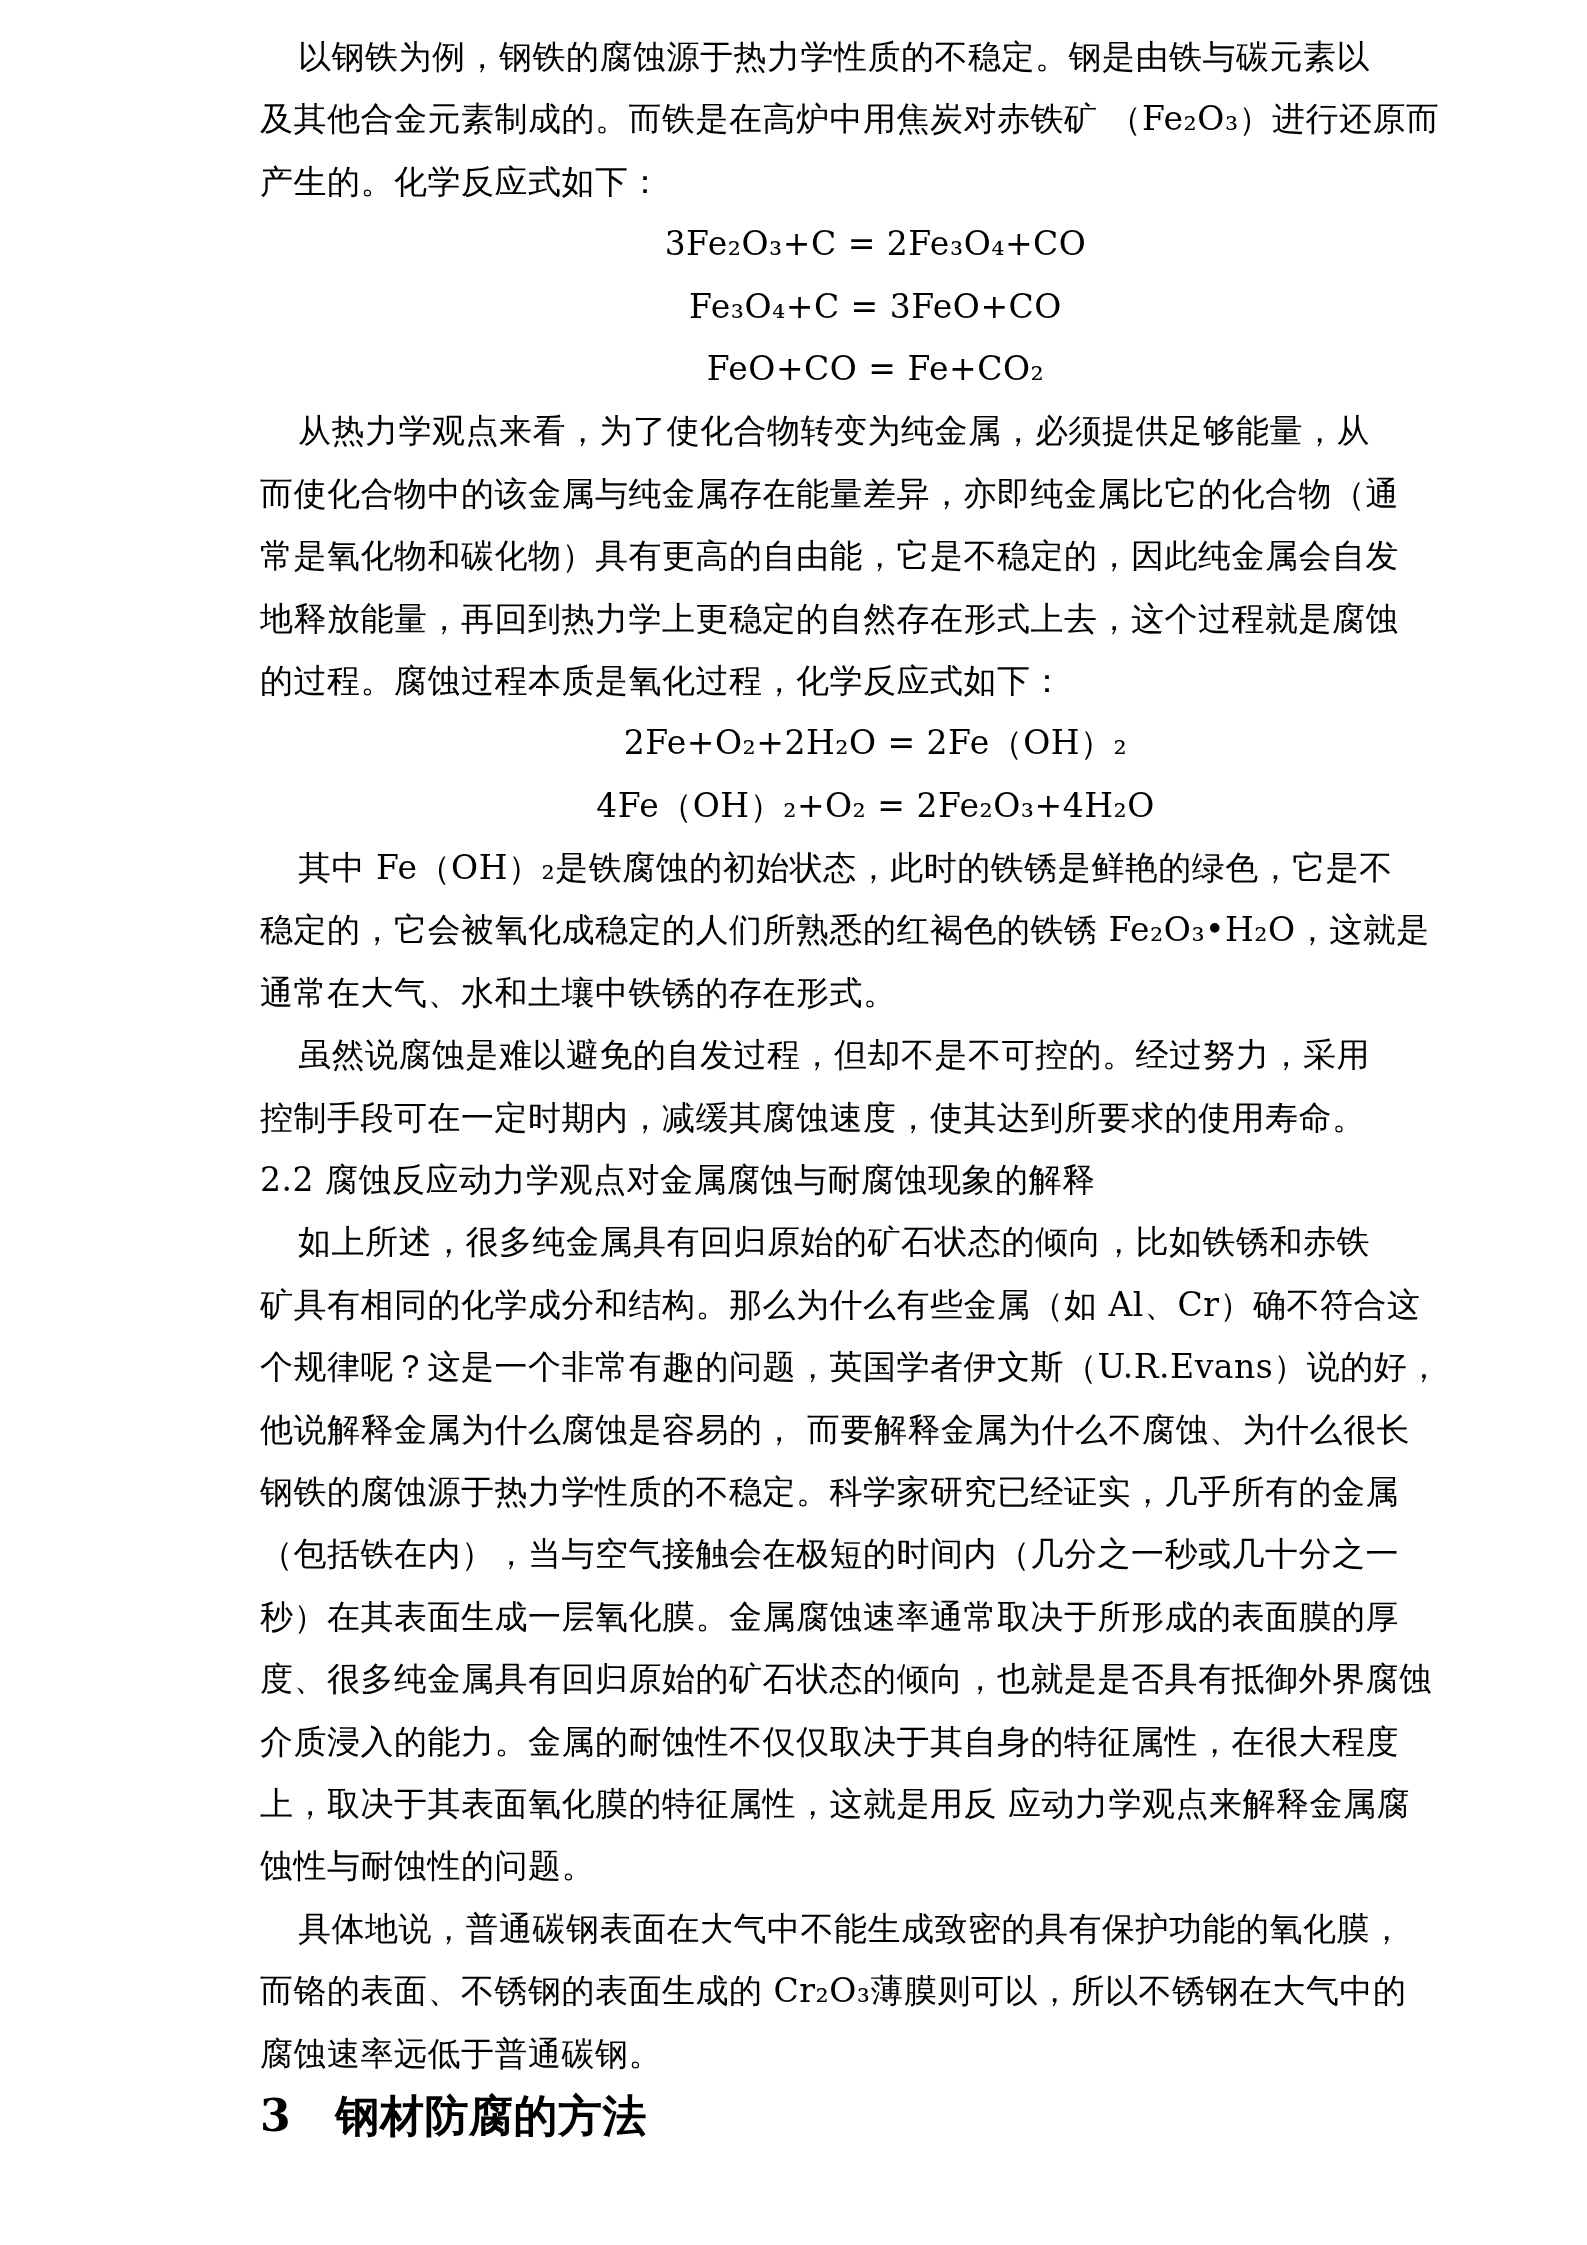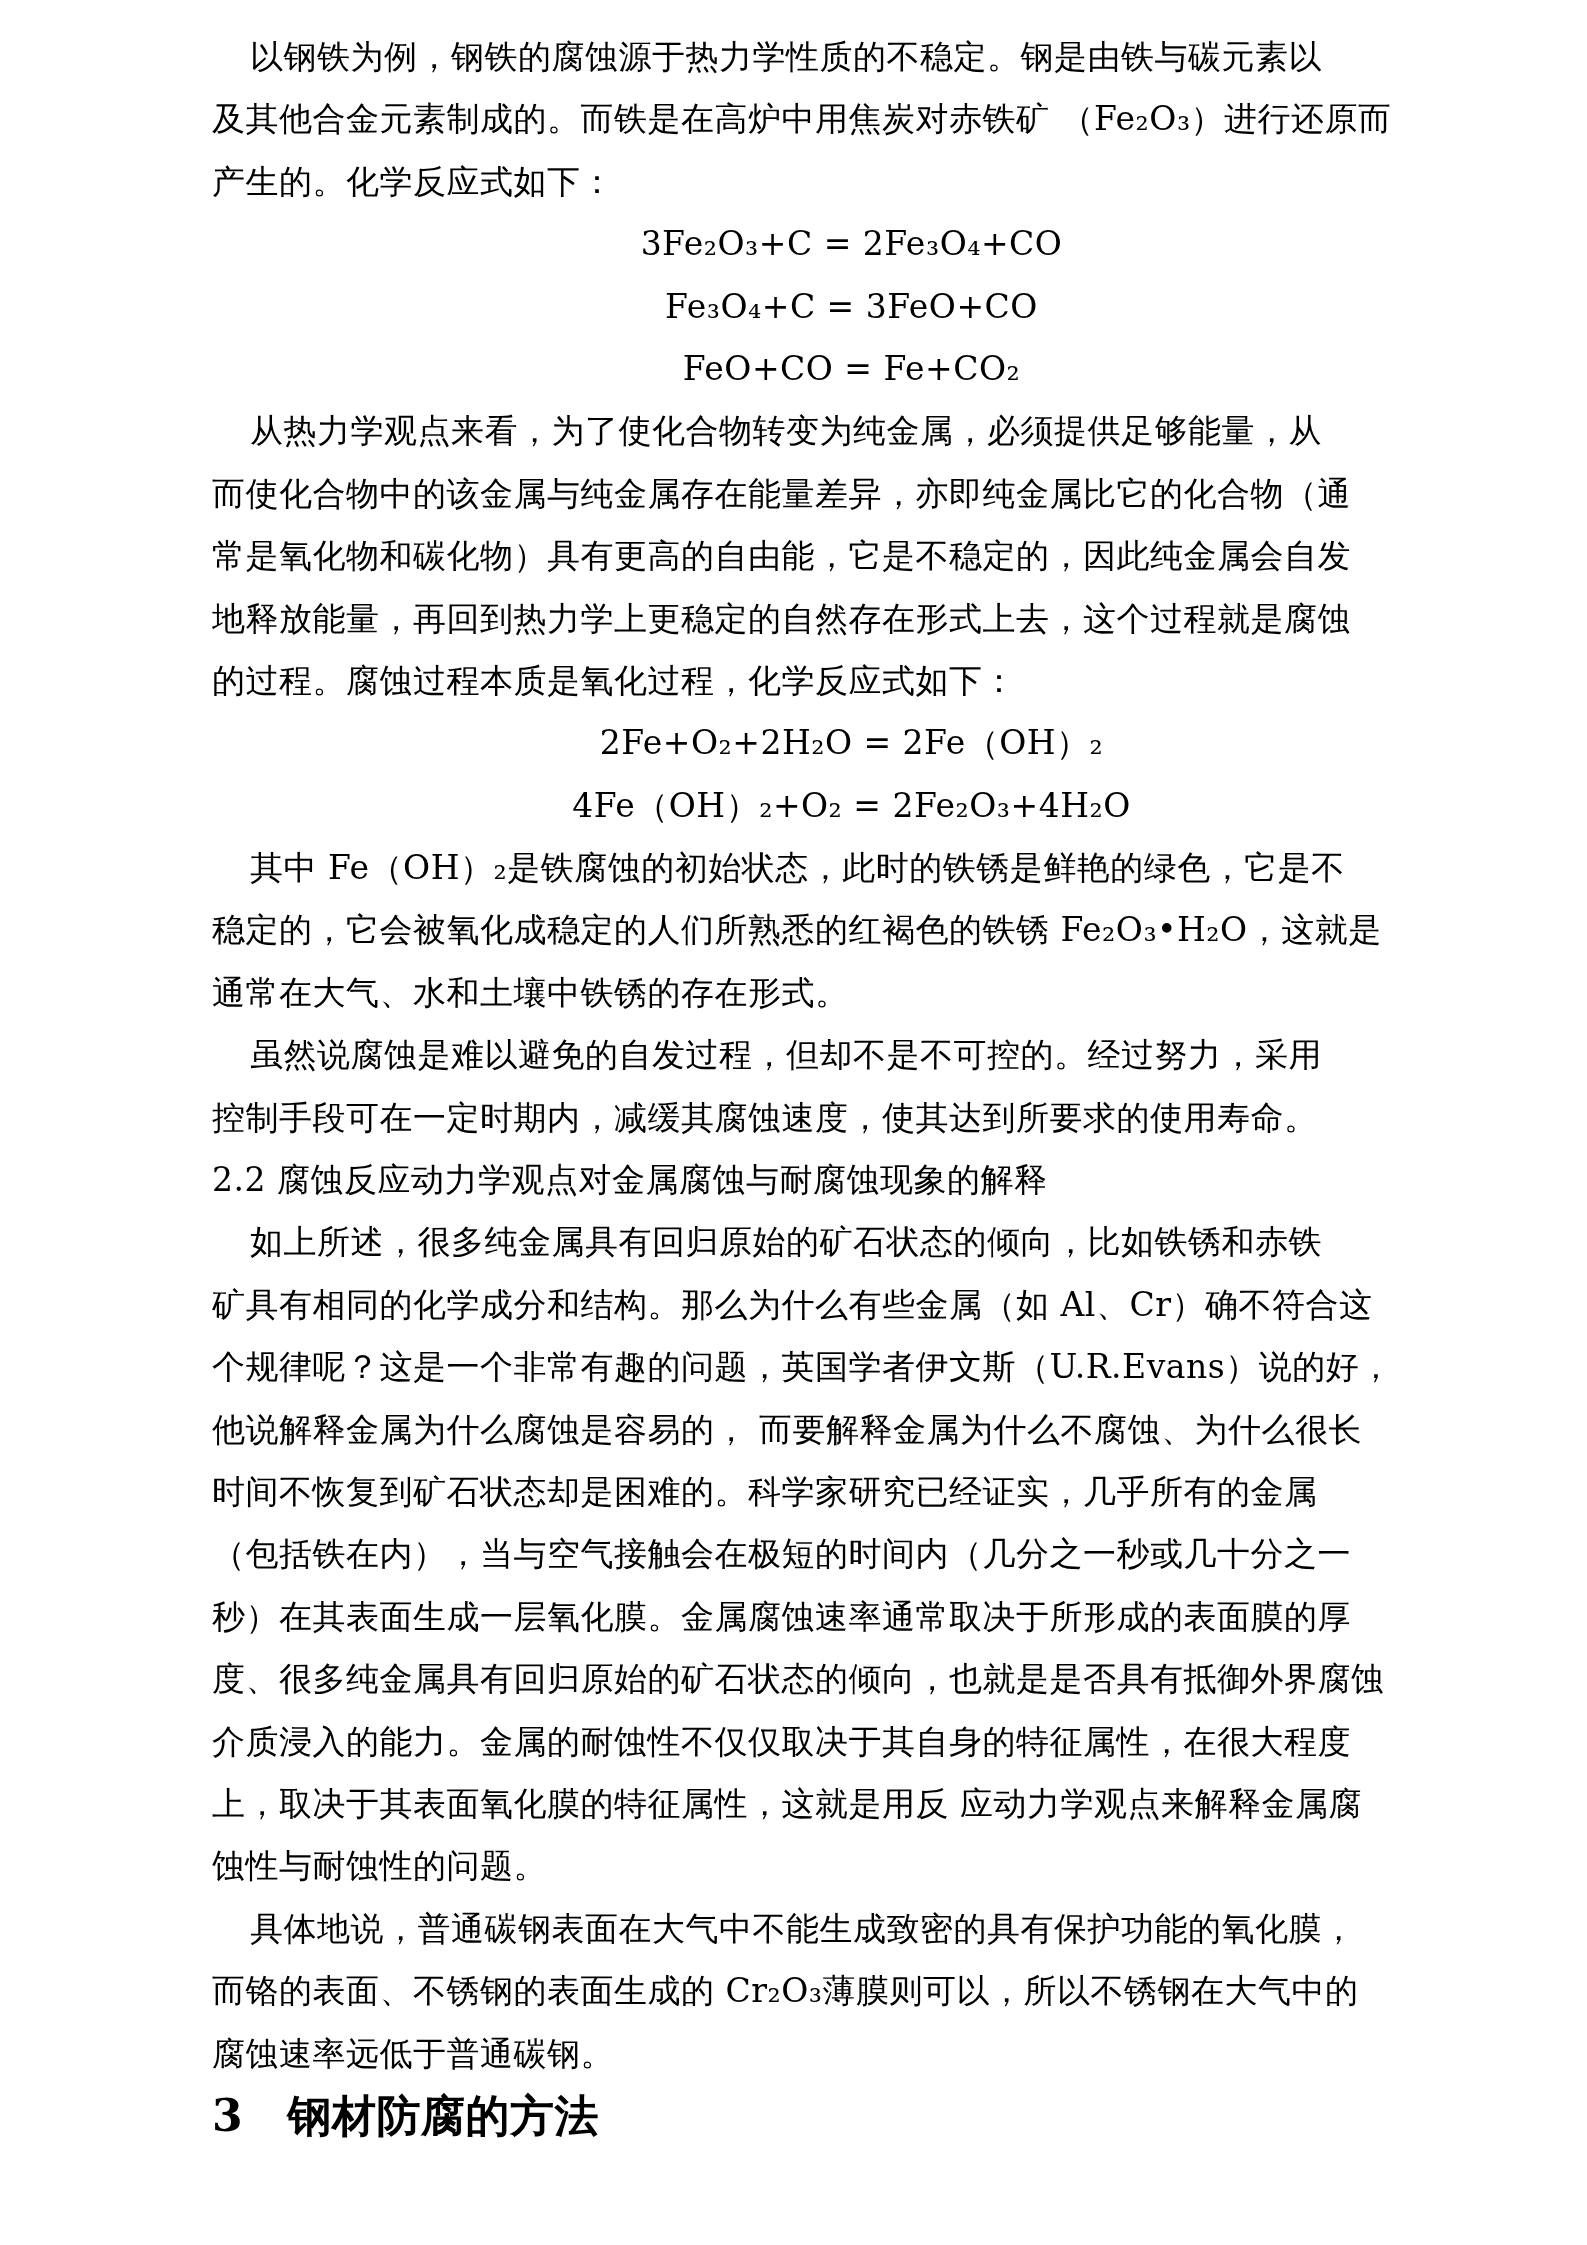--- a/index.html
+++ b/index.html
@@ -20,20 +20,21 @@
     overflow: hidden;
   }
   .doc-content {
     width: 100%;
   }
   .line {
     height: 62.4px;
     line-height: 62.4px;
     white-space: pre;
     letter-spacing: 0.5px;
+    margin-left: 48px;
   }
   .line.body-first {
     padding-left: 38px;   
   }
   .line.equation {
     padding-left: 54px;   
     text-align: center;
   }
   .line.heading2 {
     font-weight: normal;
@@ -64,21 +65,21 @@
       <div class="line body-first">其中 Fe（OH）₂是铁腐蚀的初始状态，此时的铁锈是鲜艳的绿色，它是不</div>
       <div class="line body">稳定的，它会被氧化成稳定的人们所熟悉的红褐色的铁锈 Fe₂O₃•H₂O，这就是</div>
       <div class="line body">通常在大气、水和土壤中铁锈的存在形式。</div>
       <div class="line body-first">虽然说腐蚀是难以避免的自发过程，但却不是不可控的。经过努力，采用</div>
       <div class="line body">控制手段可在一定时期内，减缓其腐蚀速度，使其达到所要求的使用寿命。</div>
       <div class="line heading2">2.2 腐蚀反应动力学观点对金属腐蚀与耐腐蚀现象的解释</div>
       <div class="line body-first">如上所述，很多纯金属具有回归原始的矿石状态的倾向，比如铁锈和赤铁</div>
       <div class="line body">矿具有相同的化学成分和结构。那么为什么有些金属（如 Al、Cr）确不符合这</div>
       <div class="line body">个规律呢？这是一个非常有趣的问题，英国学者伊文斯（U.R.Evans）说的好，</div>
       <div class="line body">他说解释金属为什么腐蚀是容易的， 而要解释金属为什么不腐蚀、为什么很长</div>
-      <div class="line body">时间不恢复到矿石状态却是困难的。科学家研究已经证实，几乎所有的金属</div>
+      <div class="line body">钢铁的腐蚀源于热力学性质的不稳定。科学家研究已经证实，几乎所有的金属</div>
       <div class="line body">（包括铁在内），当与空气接触会在极短的时间内（几分之一秒或几十分之一</div>
       <div class="line body">秒）在其表面生成一层氧化膜。金属腐蚀速率通常取决于所形成的表面膜的厚</div>
       <div class="line body">度、很多纯金属具有回归原始的矿石状态的倾向，也就是是否具有抵御外界腐蚀</div>
       <div class="line body">介质浸入的能力。金属的耐蚀性不仅仅取决于其自身的特征属性，在很大程度</div>
       <div class="line body">上，取决于其表面氧化膜的特征属性，这就是用反 应动力学观点来解释金属腐</div>
       <div class="line body">蚀性与耐蚀性的问题。</div>
       <div class="line body-first">具体地说，普通碳钢表面在大气中不能生成致密的具有保护功能的氧化膜，</div>
       <div class="line body">而铬的表面、不锈钢的表面生成的 Cr₂O₃薄膜则可以，所以不锈钢在大气中的</div>
       <div class="line body">腐蚀速率远低于普通碳钢。</div>
       <div class="line heading1">3　钢材防腐的方法</div>

